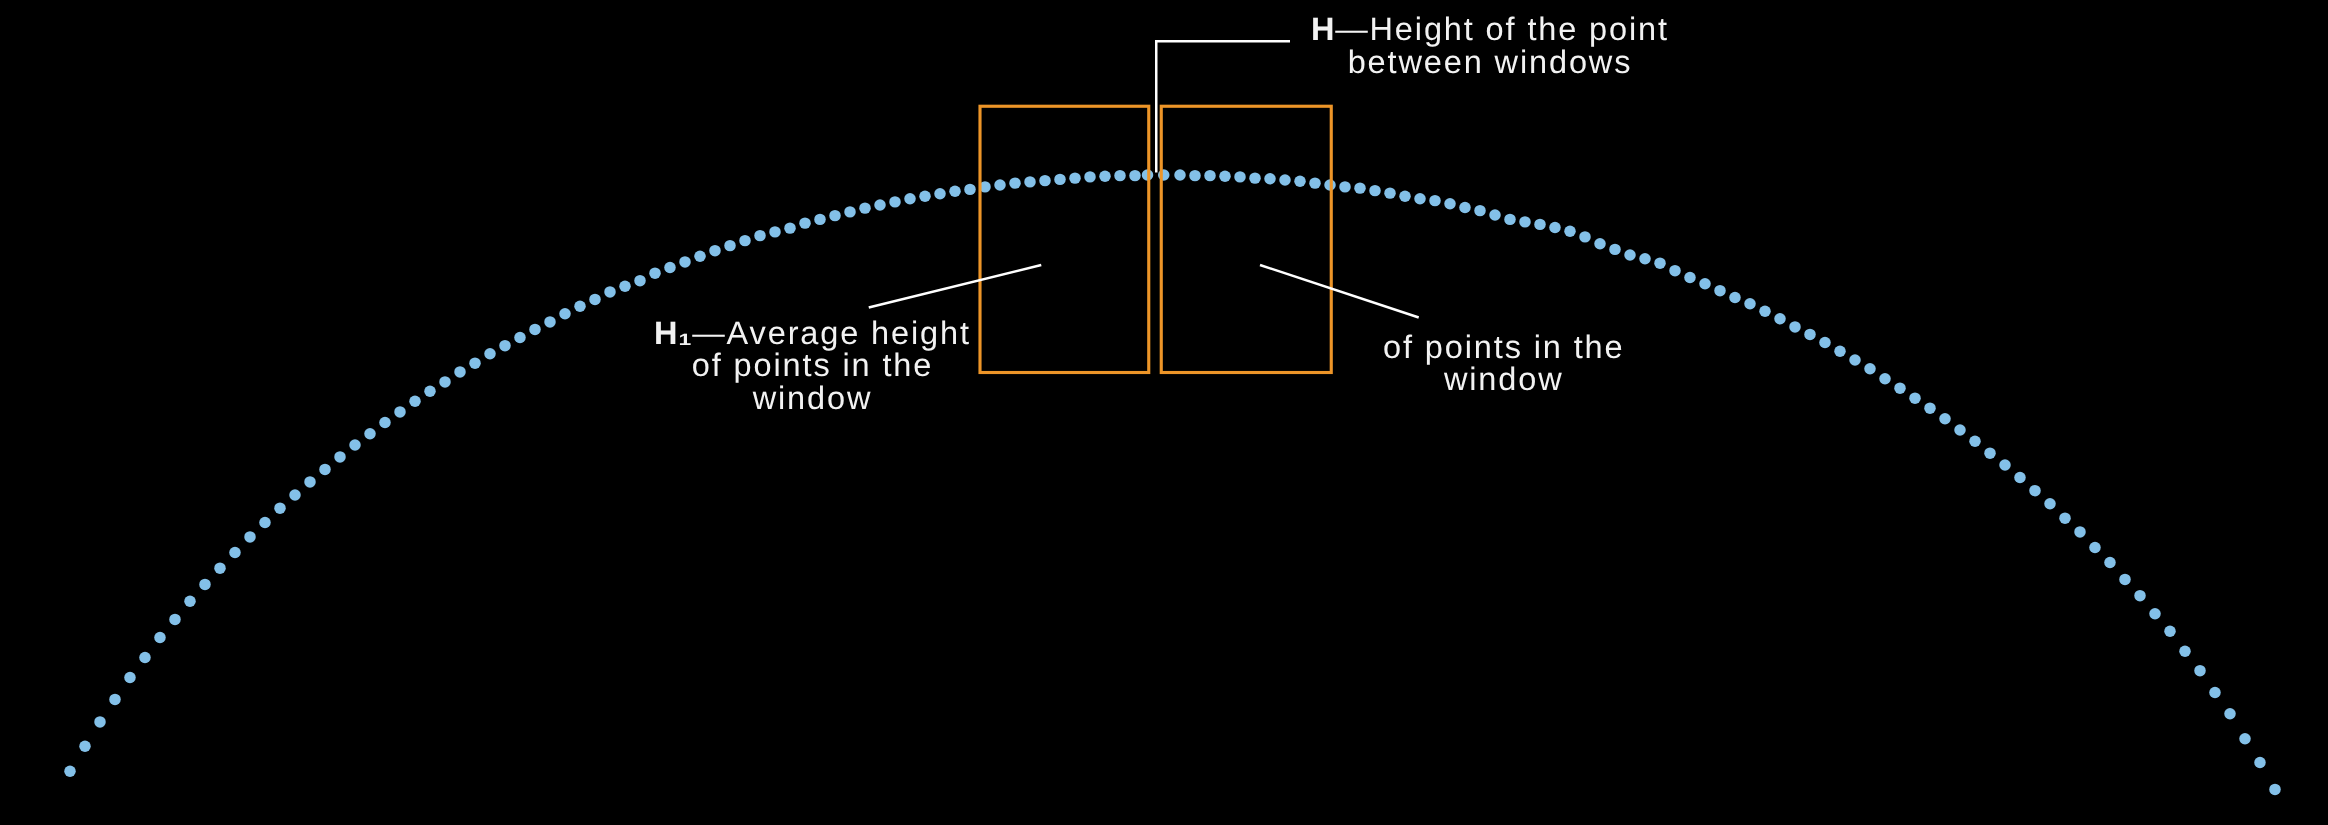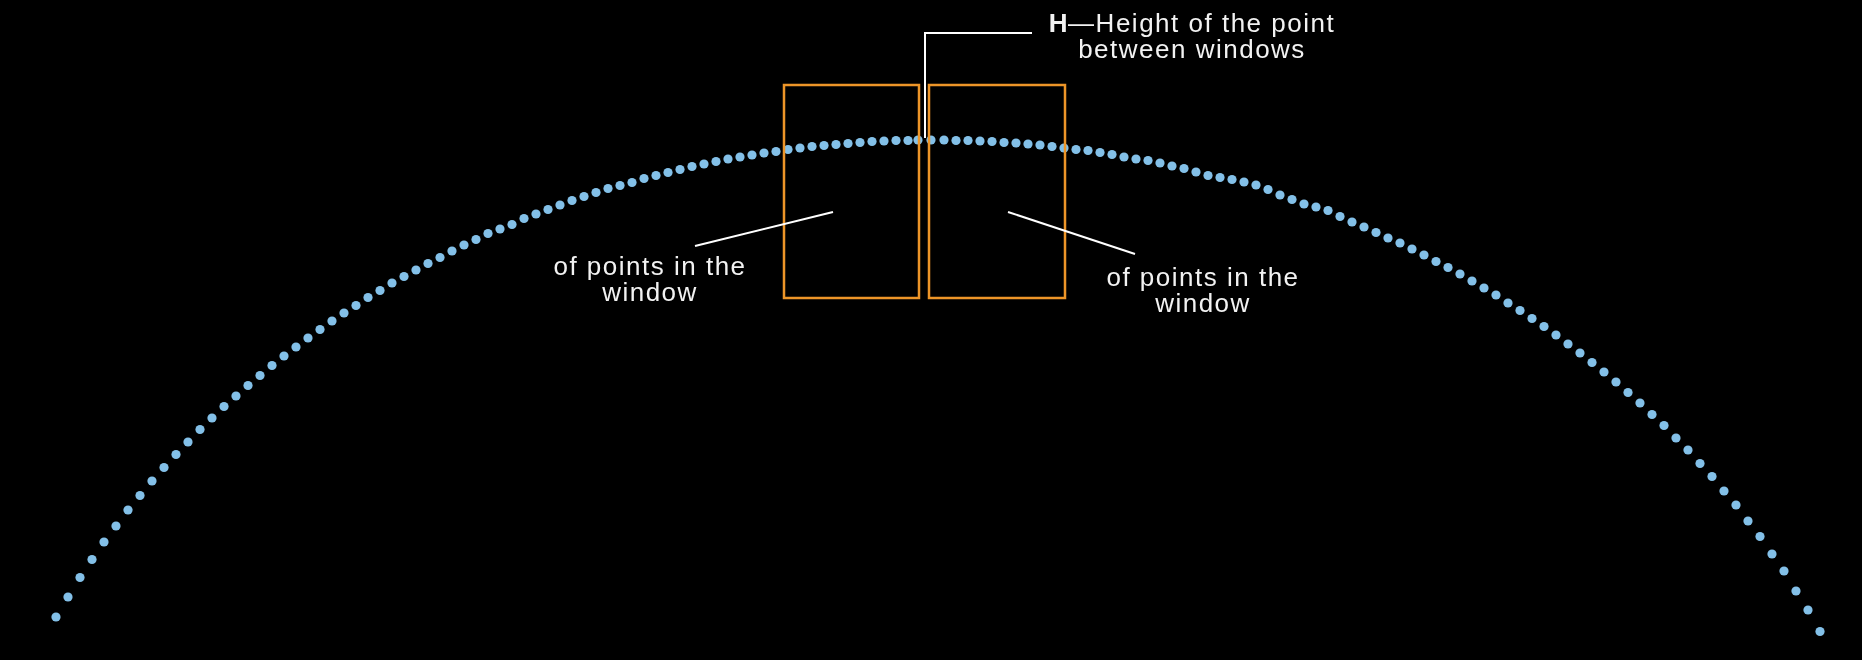--- a/index.html
+++ b/index.html
@@ -202,20 +202,21 @@
       <polyline points="1008,212 1135,254"></polyline>
     </g>
   </svg>
 
   <div class="callout" id="label-top" style="color: rgb(242, 242, 242);">
     <span class="ln"><b>H</b><span>—Height of the point</span></span>
     <span class="ln">between windows</span>
   </div>
 
   <div class="callout" id="label-left" style="color: rgb(242, 242, 242);">
+    <span class="ln"><b>H₁</b><span>—Average height</span></span>
     <span class="ln">of points in the</span>
     <span class="ln">window</span>
   </div>
 
   <div class="callout" id="label-right" style="color: rgb(242, 242, 242);">
     <span class="ln">of points in the</span>
     <span class="ln">window</span>
   </div>
 
 </div>

